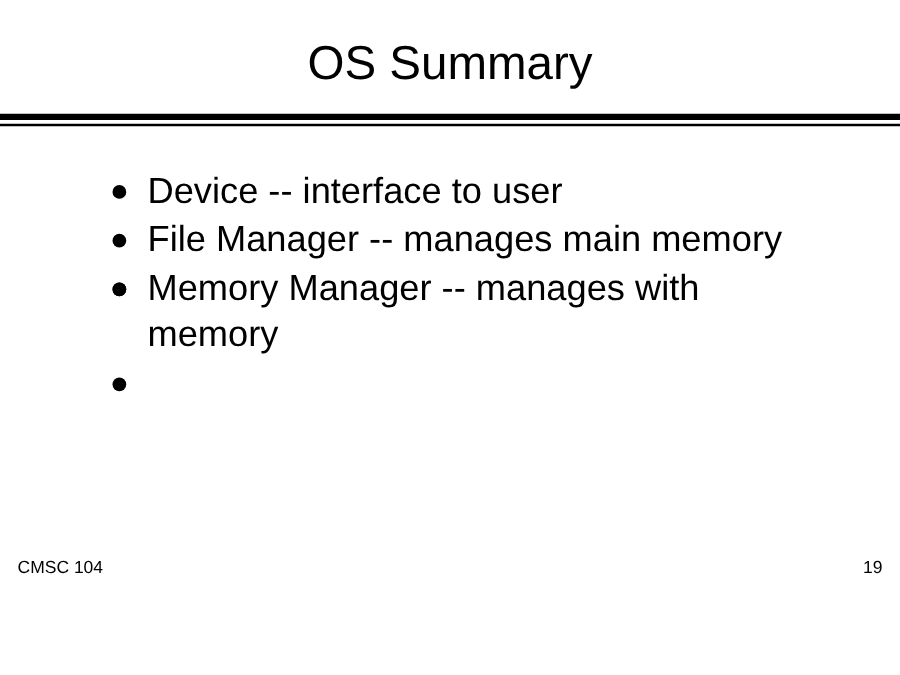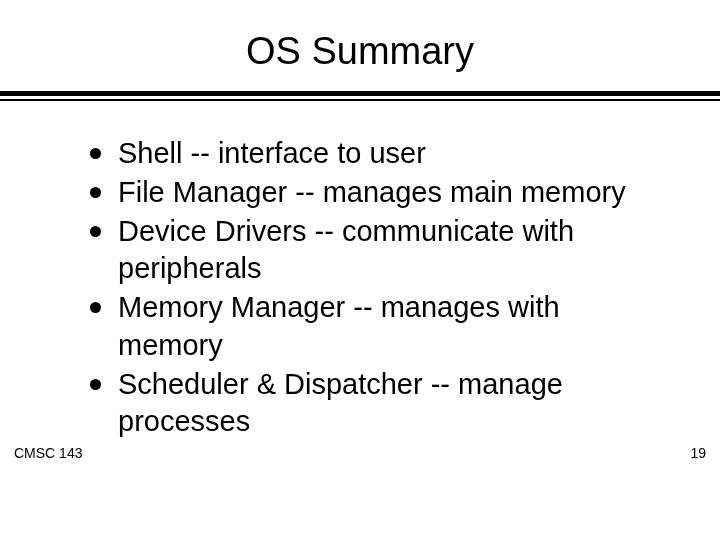--- a/index.html
+++ b/index.html
@@ -81,36 +81,34 @@
 
 <div class="slide">
   <h1 class="title">OS Summary</h1>
   <div class="rule"></div>
   <div class="rule thin"></div>
 
   <div class="body">
     <ul class="bullets">
       <li>
         <span class="dot"></span>
-        <span>Shell -- interface to user</span>
+        <span>Device -- interface to user</span>
       </li>
       <li>
         <span class="dot"></span>
         <span>File Manager -- manages main memory</span>
       </li>
       <li>
         <span class="dot"></span>
-        <span>Device Drivers -- communicate with peripherals</span>
       </li>
       <li>
         <span class="dot"></span>
         <span>Memory Manager -- manages with memory</span>
       </li>
       <li>
         <span class="dot"></span>
-        <span>Scheduler &amp; Dispatcher -- manage processes</span>
       </li>
     </ul>
   </div>
 
-  <div class="footer-left">CMSC 143</div>
+  <div class="footer-left">CMSC 104</div>
   <div class="footer-right">19</div>
 </div>
 
 </body></html>

